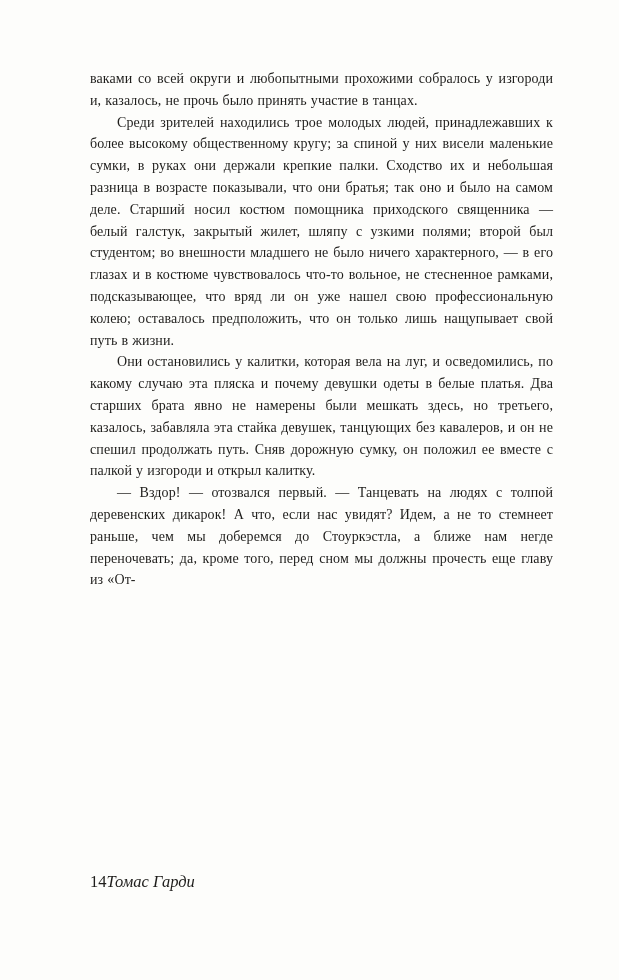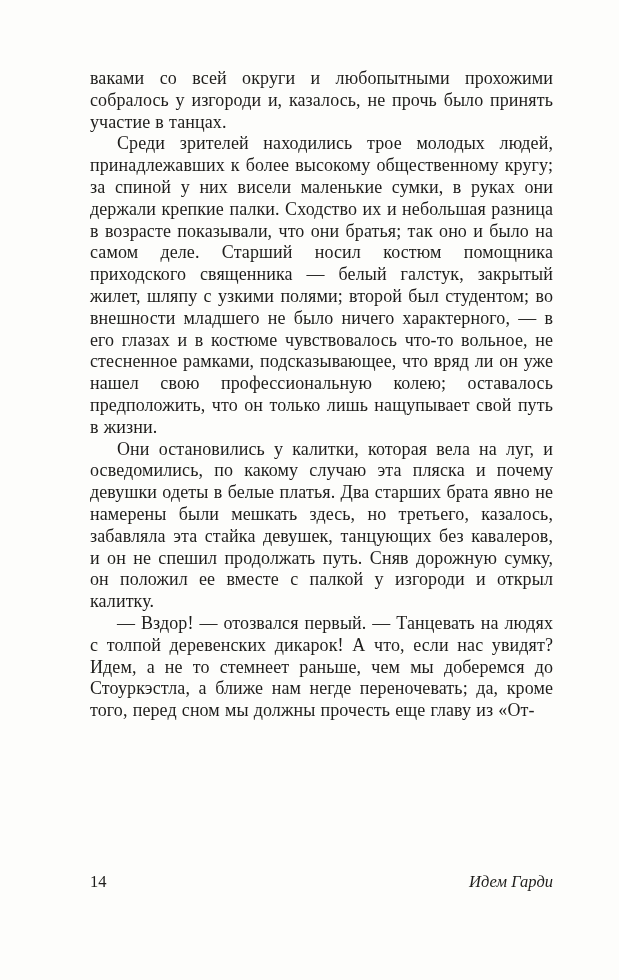--- a/index.html
+++ b/index.html
@@ -17,36 +17,35 @@
       -webkit-font-smoothing: antialiased;
     }
     .text-block {
       position: absolute;
       top: 68px;
       left: 90px;
       width: 463px;
     }
     .text-block p {
       margin: 0;
-      font-size: 18px;
+      font-size: 14px;
       line-height: 21.8px;
       text-align: justify;
       letter-spacing: 0.1px;
       word-spacing: 0.5px;
     }
     .text-block p.indent {
       text-indent: 27px;
     }
     .footer {
       position: absolute;
       top: 872px;
       left: 90px;
       width: 463px;
       display: flex;
-      justify-content: space-between;
       align-items: baseline;
       font-size: 16.5px;
       line-height: 20px;
     }
     .footer .author {
       font-style: italic;
     }
   </style>
 </head>
 <body>
@@ -55,16 +54,16 @@
 
   <section class="text-block">
     <p class="no-indent">ваками со всей округи и любопытными прохожими собралось у изгороди и, казалось, не прочь было принять участие в танцах.</p>
     <p class="indent">Среди зрителей находились трое молодых людей, принадлежавших к более высокому общественному кругу; за спиной у них висели маленькие сумки, в руках они держали крепкие палки. Сходство их и небольшая разница в возрасте показывали, что они братья; так оно и было на самом деле. Старший носил костюм помощника приходского священника — белый галстук, закрытый жилет, шляпу с узкими полями; второй был студентом; во внешности младшего не было ничего характерного, — в его глазах и в костюме чувствовалось что-то вольное, не стесненное рамками, подсказывающее, что вряд ли он уже нашел свою профессиональную колею; оставалось предположить, что он только лишь нащупывает свой путь в жизни.</p>
     <p class="indent">Они остановились у калитки, которая вела на луг, и осведомились, по какому случаю эта пляска и почему девушки одеты в белые платья. Два старших брата явно не намерены были мешкать здесь, но третьего, казалось, забавляла эта стайка девушек, танцующих без кавалеров, и он не спешил продолжать путь. Сняв дорожную сумку, он положил ее вместе с палкой у изгороди и открыл калитку.</p>
     <p class="indent">— Вздор! — отозвался первый. — Танцевать на людях с толпой деревенских дикарок! А что, если нас увидят? Идем, а не то стемнеет раньше, чем мы доберемся до Стоуркэстла, а ближе нам негде переночевать; да, кроме того, перед сном мы должны прочесть еще главу из «От-</p>
   </section>
 
   <footer class="footer">
     <span class="page-number">14</span>
-    <span class="author">Идем Гарди</span>
+    <span class="author">Томас Гарди</span>
   </footer>
 
 </main>
 
 </body></html>

